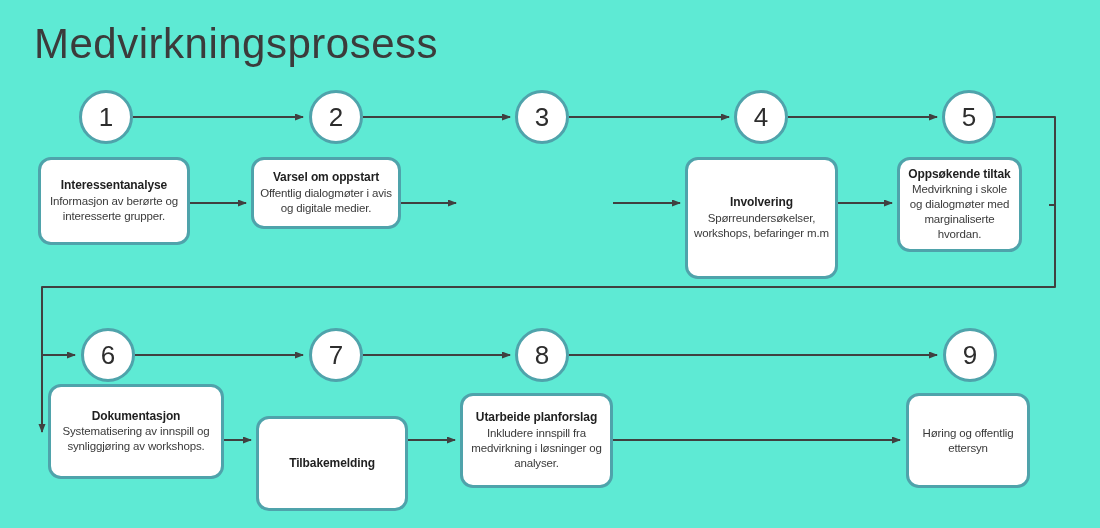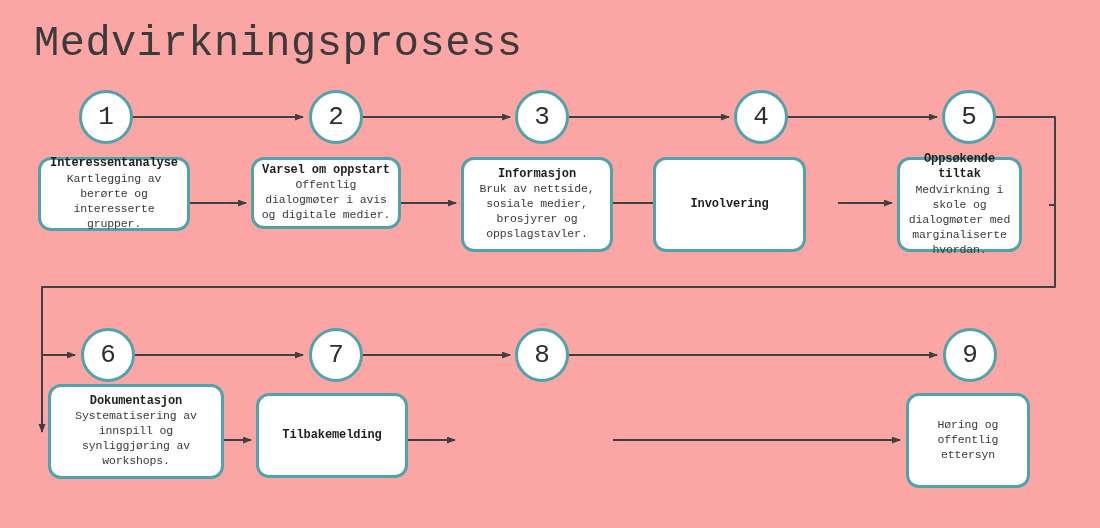--- a/index.html
+++ b/index.html
@@ -1,20 +1,20 @@
 <!DOCTYPE html>
 <html style="--accent: #4FA3AB; --line: #404040;"><head>
 <meta charset="utf-8">
 <style>
   html,body { margin:0; padding:0; background:#ffffff; }
   .canvas {
     position:relative;
     width:1100px; height:528px;
-    background:#fca5a5;
-    font-family:Liberation Mono, monospace;
+    background:#5eead4;
+    font-family:Liberation Sans, sans-serif;
     overflow:hidden;
   }
   .page-title {
     position:absolute; left:34px; top:20px;
     font-size:42px; font-weight:300; color:#3b3b3b;
     letter-spacing:0.5px; margin:0; white-space:nowrap;
   }
   svg.connectors { position:absolute; left:0; top:0; }
   svg.connectors path.ln {
     fill:none;
@@ -99,44 +99,45 @@
   <div class="circle" style="left:309px;top:328px">
       <span>7</span>
     </div>
   <div class="circle" style="left:515px;top:328px">
       <span>8</span>
     </div>
   <div class="circle" style="left:943px;top:328px">
       <span>9</span>
     </div>
 
-  <div class="card" style="left:38px;top:157px;width:152px;height:74px">
+  <div class="card" style="left:38px;top:157px;width:152px;height:88px">
     <div class="t">Interessentanalyse</div>
-    <div class="b">Kartlegging av berørte og interesserte grupper.</div>
+    <div class="b">Informasjon av berørte og interesserte grupper.</div>
   </div>
   <div class="card" style="left:251px;top:157px;width:150px;height:72px">
     <div class="t">Varsel om oppstart</div>
     <div class="b">Offentlig dialogmøter i avis og digitale medier.</div>
   </div>
-  <div class="card" style="left:461px;top:157px;width:152px;height:95px">
-    <div class="t">Informasjon</div>
-    <div class="b">Bruk av nettside, sosiale medier, brosjyrer og oppslagstavler.</div>
-  </div>
-  <div class="card" style="left:653px;top:157px;width:153px;height:95px">
+  <div class="card" style="left:685px;top:157px;width:153px;height:122px">
     <div class="t">Involvering</div>
+    <div class="b">Spørreundersøkelser, workshops, befaringer m.m</div>
   </div>
   <div class="card" style="left:897px;top:157px;width:125px;height:95px">
     <div class="t">Oppsøkende tiltak</div>
     <div class="b">Medvirkning i skole og dialogmøter med marginaliserte hvordan.</div>
   </div>
 
   <div class="card" style="left:48px;top:384px;width:176px;height:95px">
     <div class="t">Dokumentasjon</div>
     <div class="b">Systematisering av innspill og synliggjøring av workshops.</div>
   </div>
-  <div class="card" style="left:256px;top:393px;width:152px;height:85px">
+  <div class="card" style="left:256px;top:416px;width:152px;height:95px">
     <div class="t">Tilbakemelding</div>
+  </div>
+  <div class="card" style="left:460px;top:393px;width:153px;height:95px">
+    <div class="t">Utarbeide planforslag</div>
+    <div class="b">Inkludere innspill fra medvirkning i løsninger og analyser.</div>
   </div>
   <div class="card" style="left:906px;top:393px;width:124px;height:95px">
     <div class="b">Høring og  offentlig ettersyn</div>
   </div>
 
 </div>
 
 </body></html>

